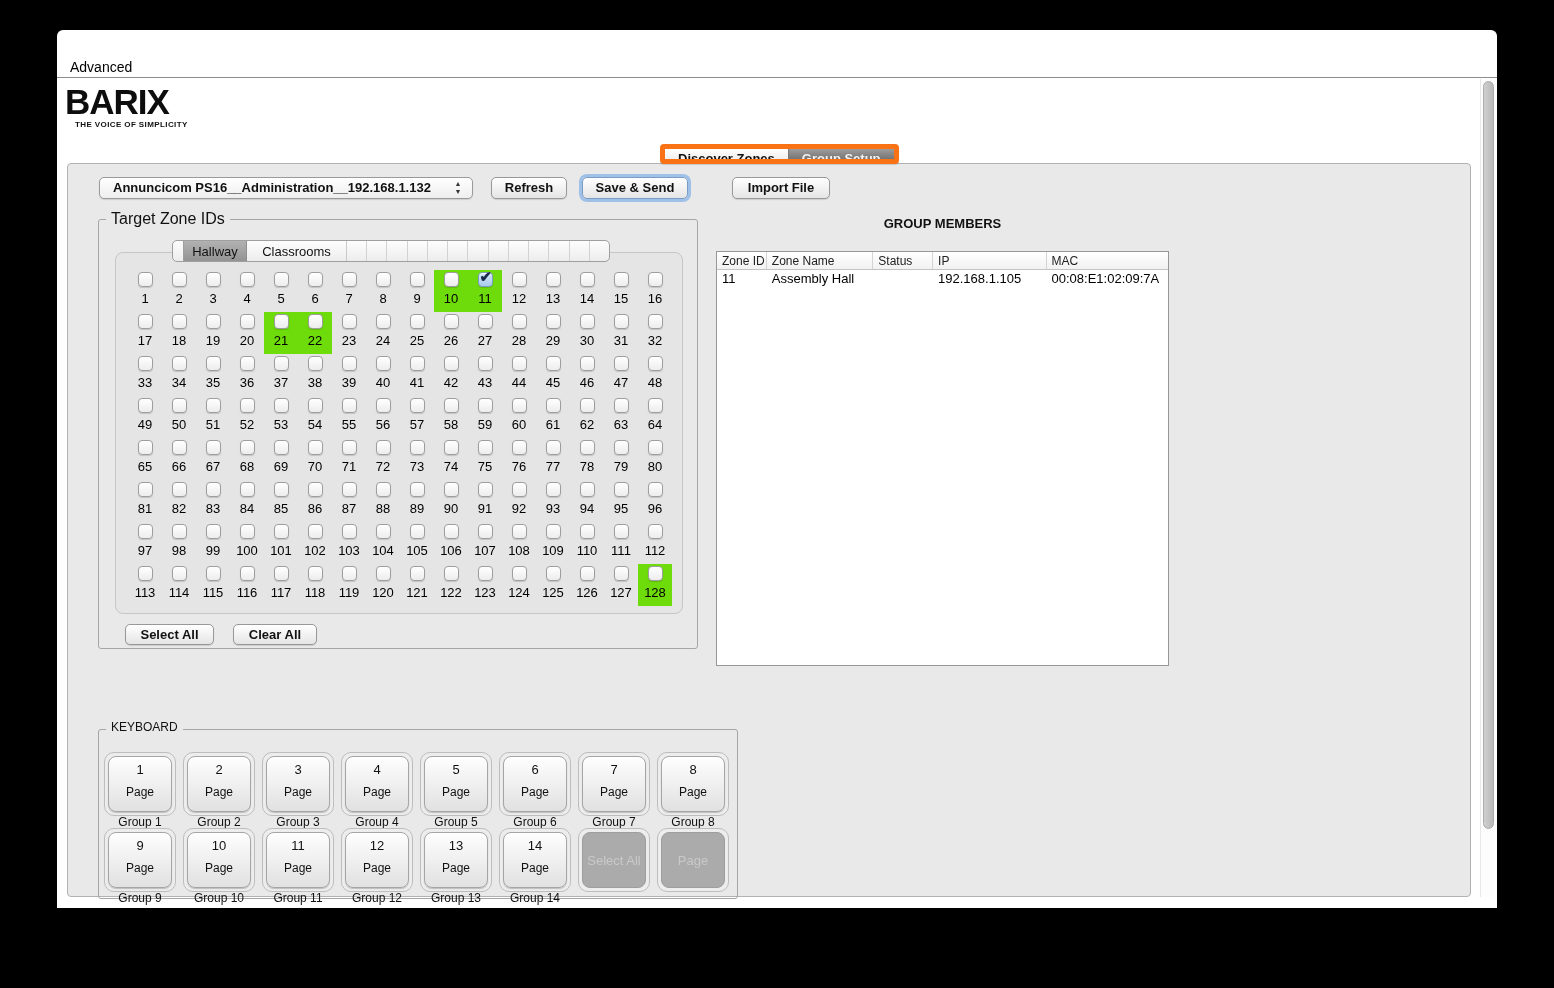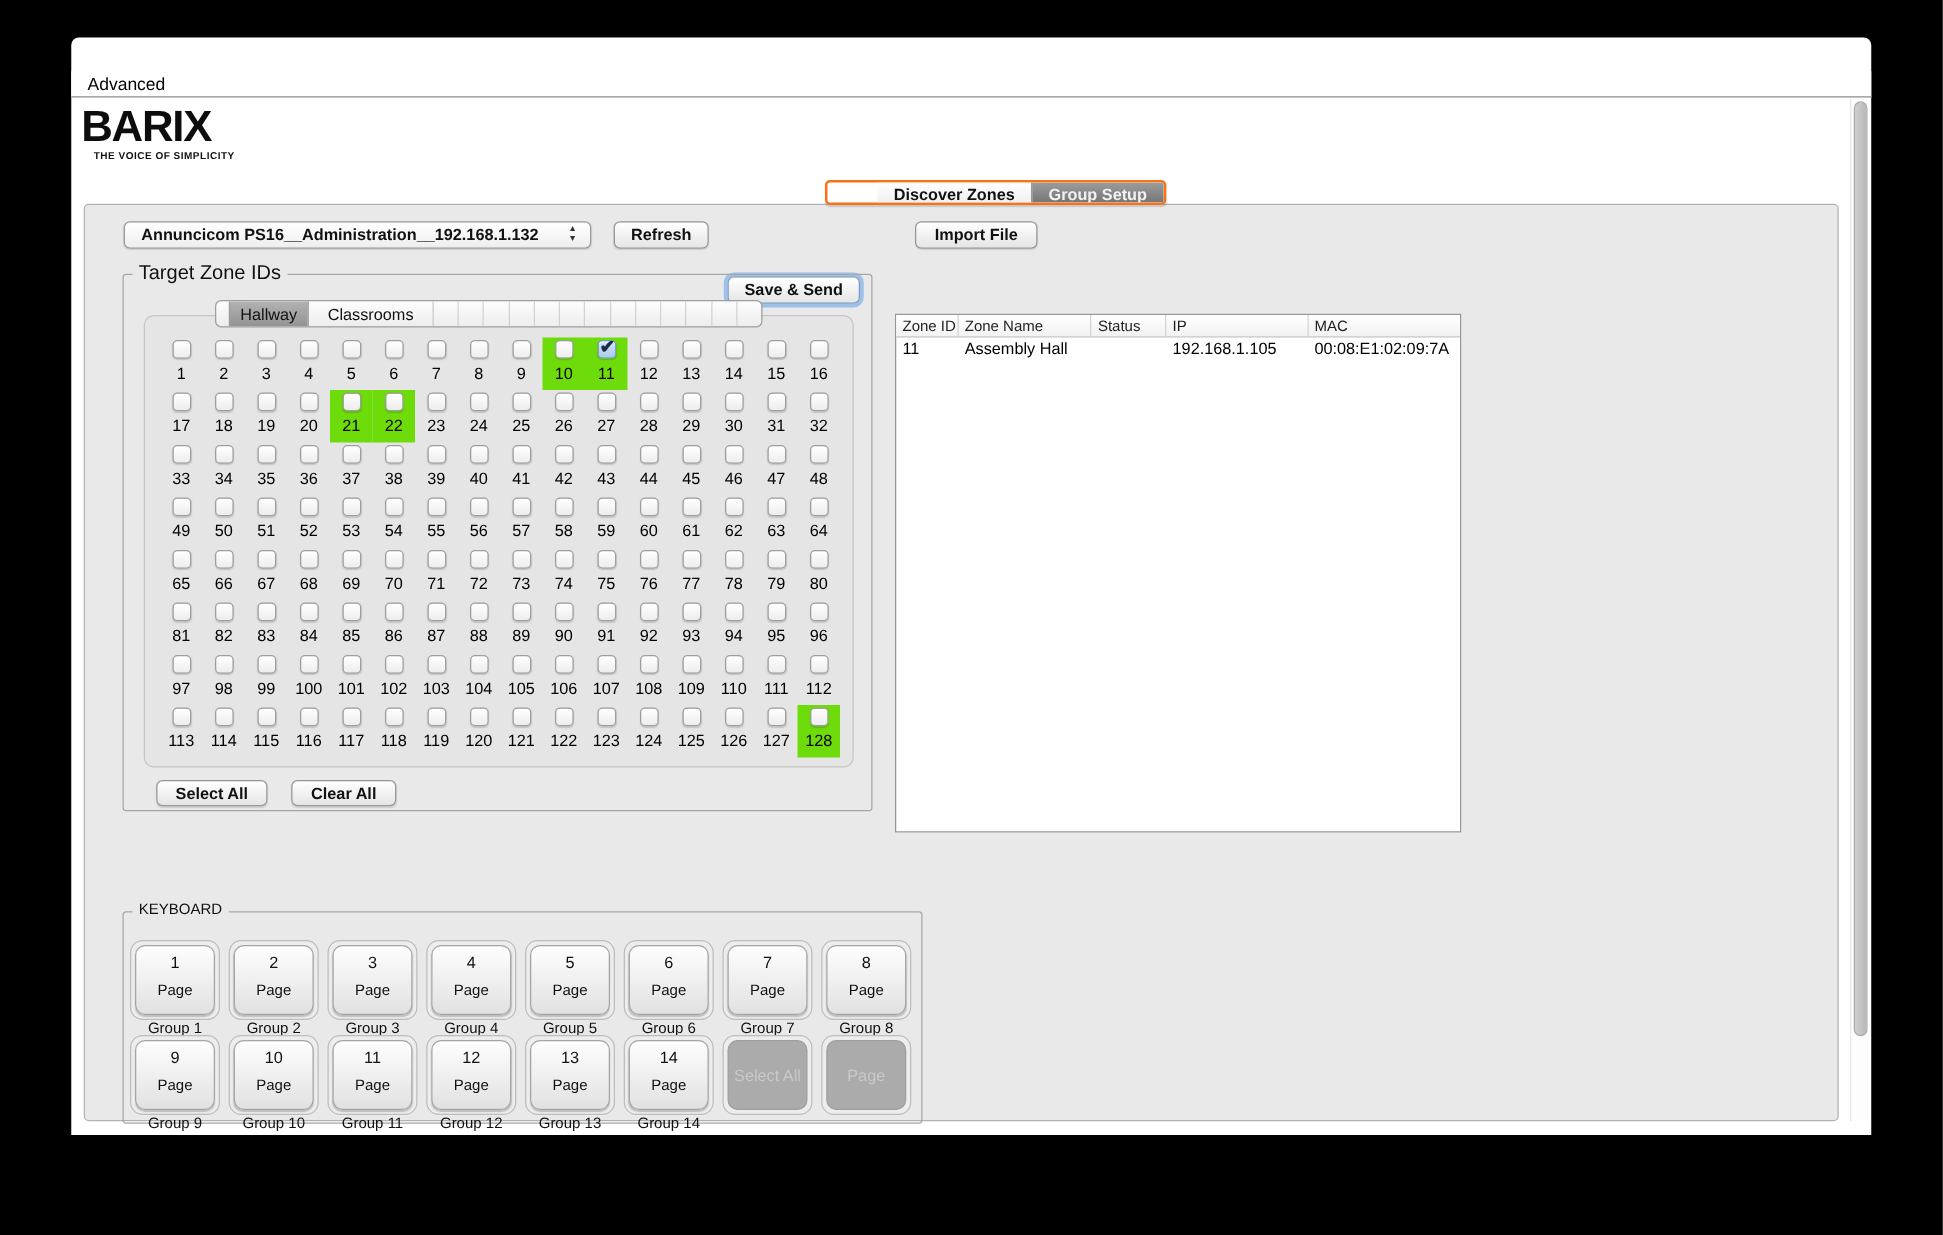--- a/index.html
+++ b/index.html
@@ -24,35 +24,35 @@
   .menu-item { position:absolute; left:9px; top:2px; font-size:14px; color:#000; padding:0 4px; }
 
   
   .brand { position:absolute; left:8px; top:54px; }
   .brand-name { font-size:35px; font-weight:bold; letter-spacing:-1px; color:#0d0d0d; line-height:36px; }
   .brand-tag  { font-size:8px; font-weight:bold; letter-spacing:.4px; color:#111; margin-top:0px; padding-left:10px; }
   .app-title { position:absolute; left:851px; top:60px; font-size:26px; color:#1a1a1a; }
 
   
   .main-tabs { position:absolute; left:603px; top:114px; height:20px; display:flex; z-index:5;
-               border:2px solid #f97316; border-radius:4px; overflow:hidden;
-               box-shadow:0 1px 1px rgba(0,0,0,.15);padding-left:40px; }
+               border:5px solid #f97316; border-radius:4px; overflow:hidden;
+               box-shadow:0 1px 1px rgba(0,0,0,.15); }
   .main-tab { height:100%; padding:0 13px; font-size:13px; font-weight:bold; line-height:19px; }
   .main-tab.off { background:linear-gradient(#ffffff,#f0f0f0); color:#111; }
   .main-tab.on  { background:linear-gradient(#9c9c9c,#767676); color:#f2f2f2; border-left:1px solid #787878; }
 
   
   .panel { position:absolute; left:10px; top:133px; width:1404px; height:734px;
            background:#e9e9e9; border:1px solid #b2b2b2; border-radius:4px; }
 
   
   .mbtn { position:absolute; height:22px; background:linear-gradient(#ffffff,#e5e5e5);
           border:1px solid #989898; border-radius:5px; font-size:13px; font-weight:bold;
           color:#111; text-align:center; line-height:20px; box-shadow:0 1px 1px rgba(0,0,0,.12); }
-  .mbtn.focus { border-color:#7a9cc5; box-shadow:0 0 0 3px rgba(110,165,230,.6);margin-top:44px; }
+  .mbtn.focus { border-color:#7a9cc5; box-shadow:0 0 0 3px rgba(110,165,230,.6); }
 
   
   .dropdown { position:absolute; left:31px; top:13px; width:374px; height:22px;
               background:linear-gradient(#ffffff,#eeeeee); border:1px solid #9a9a9a; border-radius:5px;
               font-size:13px; font-weight:bold; color:#111; line-height:20px; padding-left:13px;
               box-shadow:0 1px 1px rgba(0,0,0,.12); }
   .stepper { position:absolute; right:8px; top:2px; width:12px; font-size:7px; line-height:8px;
              color:#333; text-align:center; }
 
   
@@ -689,20 +689,21 @@
               <div class="cb"></div>
               <div class="znum">128</div>
             </div>
           </div>
       </div>
 
       <div class="mbtn" style="left:26px; top:404px; width:89px; height:21px;">Select All</div>
       <div class="mbtn" style="left:134px; top:404px; width:84px; height:21px;">Clear All</div>
     </div>
 
+    <div class="gm-title">GROUP MEMBERS</div>
     <div class="gm-table">
       <div class="gm-header">
           <div class="gm-hcell" style="width: 50px;">Zone ID</div>
           <div class="gm-hcell" style="width: 107px;">Zone Name</div>
           <div class="gm-hcell" style="width: 60px;">Status</div>
           <div class="gm-hcell" style="width: 114px;">IP</div>
           <div class="gm-hcell" style="width: 122px;">MAC</div>
         </div>
       <div>
           <div class="gm-row">

